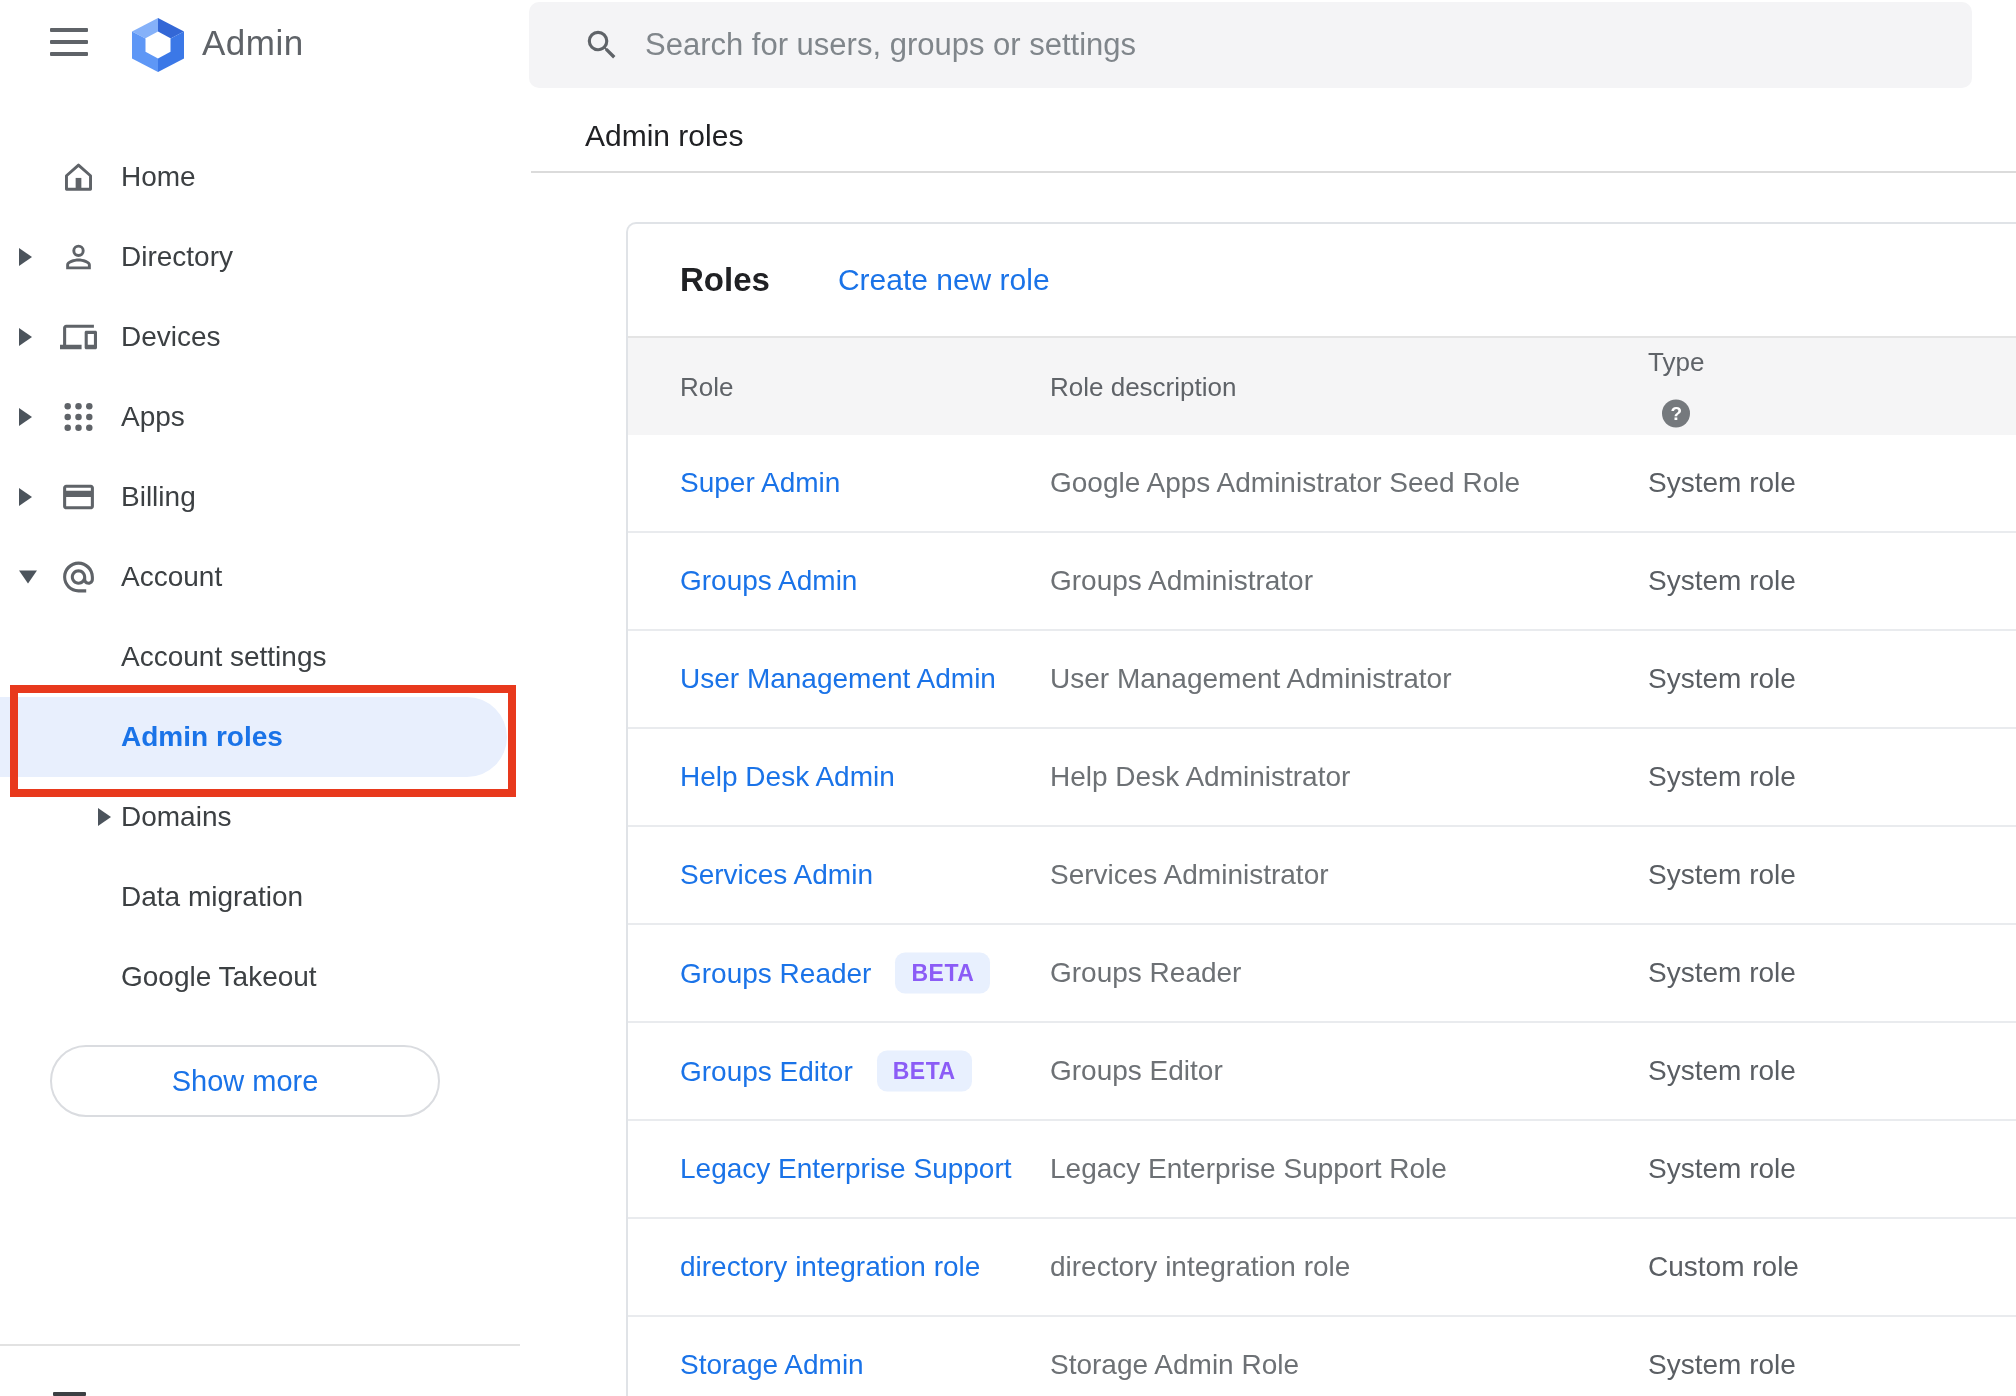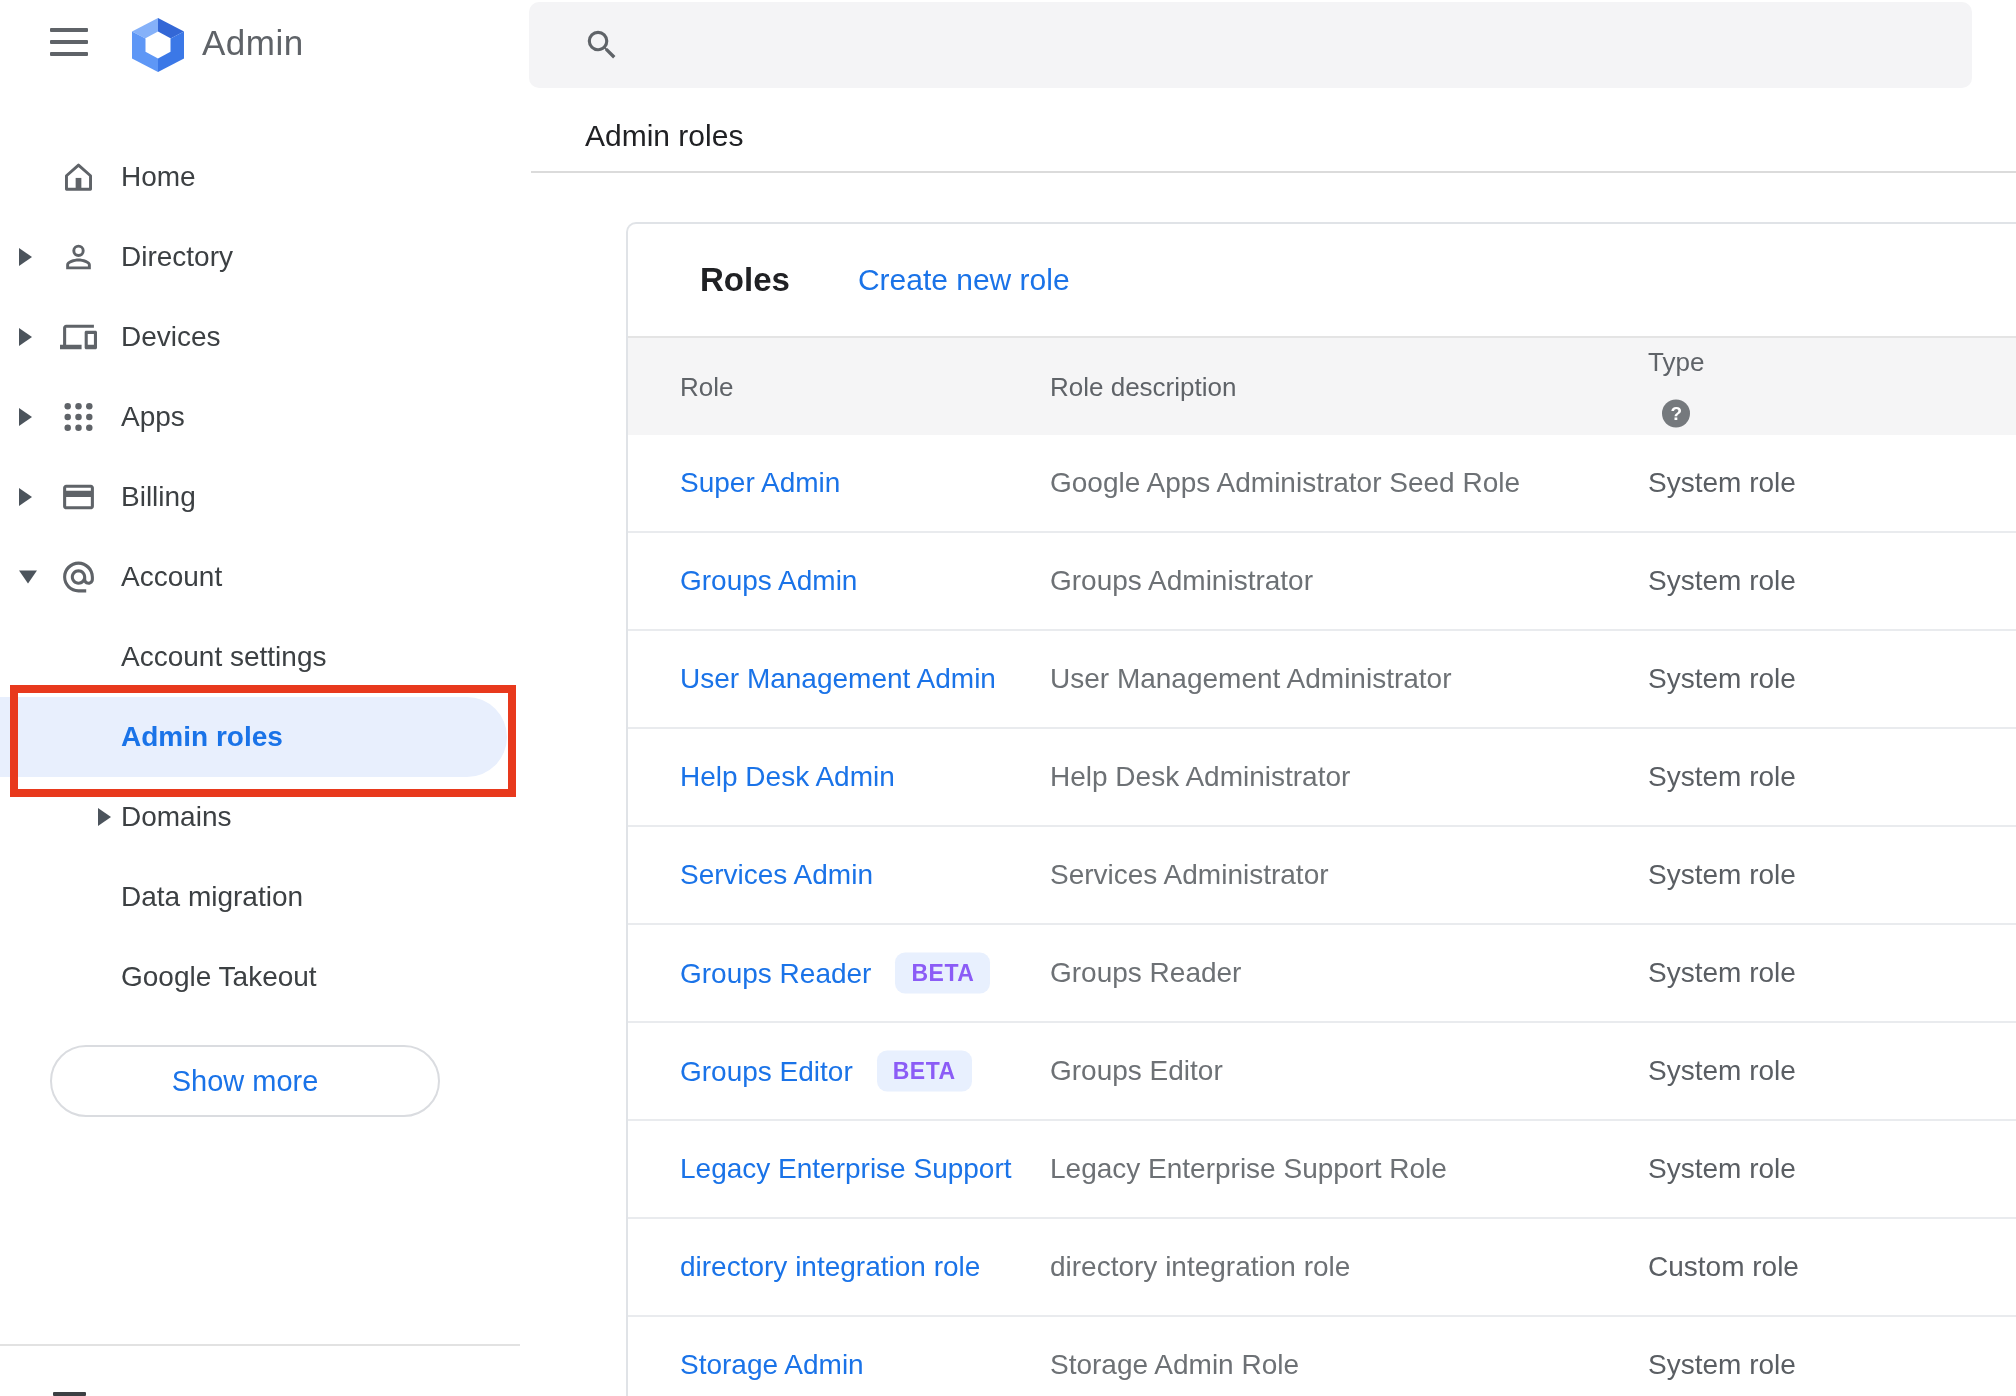--- a/index.html
+++ b/index.html
@@ -47,21 +47,21 @@
     position:absolute;left:10px;top:685px;width:506px;height:112px;box-sizing:border-box;
     border:8px solid #e8391d;z-index:20;pointer-events:none;
   }
   
   .card{
     position:absolute;left:626px;top:222px;width:1390px;height:1174px;overflow:hidden;
     background:#fff;border-left:2px solid #e0e3e7;border-top:2px solid #e0e3e7;border-radius:10px 0 0 0;
     box-sizing:border-box;
   }
   .card-title-row{height:112px;display:flex;align-items:center;padding-left:52px;}
-  .card-title{font-size:33px;font-weight:bold;color:#202124;margin-left:20px;}
+  .card-title{font-size:33px;font-weight:bold;color:#202124;}
   .create-link{margin-left:68px;font-size:30px;color:#1a73e8;cursor:pointer;}
   .thead{position:relative;height:99px;background:#f5f5f6;border-top:2px solid #e4e4e4;box-sizing:border-box;}
   .thead .h-role{position:absolute;left:52px;top:50%;transform:translateY(-50%);font-size:26px;color:#5f6368;}
   .thead .h-desc{position:absolute;left:422px;top:50%;transform:translateY(-50%);font-size:26px;color:#5f6368;}
   .thead .h-type{position:absolute;left:1020px;top:50%;transform:translateY(-50%);font-size:26px;color:#5f6368;display:flex;align-items:center;gap:22px;flex-direction:column;}
   .help-badge{
     display:inline-flex;width:28px;height:28px;border-radius:50%;background:#75797d;color:#fff;
     align-items:center;justify-content:center;font-size:19px;font-weight:bold;cursor:pointer;
   }
   .t-row{position:relative;height:98px;border-bottom:2px solid #e9ebee;box-sizing:border-box;}
@@ -89,20 +89,21 @@
   <polygon points="4,13.5 4,40.5 30,54 30,27" fill="#5e97f6"></polygon>
   <polygon points="56,13.5 56,40.5 30,54 30,27" fill="#3b78e7"></polygon>
   <polygon points="30,13.5 42.5,20.2 42.5,33.8 30,40.5 17.5,33.8 17.5,20.2" fill="#ffffff"></polygon>
 </svg>
 <div class="app-name">Admin</div>
 
 <div class="searchbar">
   <svg class="sicon" viewBox="0 0 24 24">
     <path fill="#5f6368" d="M15.5 14h-.79l-.28-.27A6.47 6.47 0 0 0 16 9.5 6.5 6.5 0 1 0 9.5 16c1.61 0 3.09-.59 4.23-1.57l.27.28v.79l5 4.99L20.49 19l-4.99-5zm-6 0C7.01 14 5 11.99 5 9.5S7.01 5 9.5 5 14 7.01 14 9.5 11.99 14 9.5 14z"></path>
   </svg>
+  <div class="search-ph">Search for users, groups or settings</div>
 </div>
 
 <div class="breadcrumb">Admin roles</div>
 <div class="crumb-divider"></div>
 
 <div class="sidebar" id="sidebar">
     <div class="side-row">
       <span class="sidicon"><svg viewBox="0 0 24 24">
           <path fill="none" stroke="#5f6368" stroke-width="1.9" stroke-linejoin="round" d="M4.2 11.2 12 4.3l7.8 6.9V20H4.2z"></path>
           <rect x="10.15" y="12.6" width="3.7" height="7.4" fill="#5f6368"></rect>

